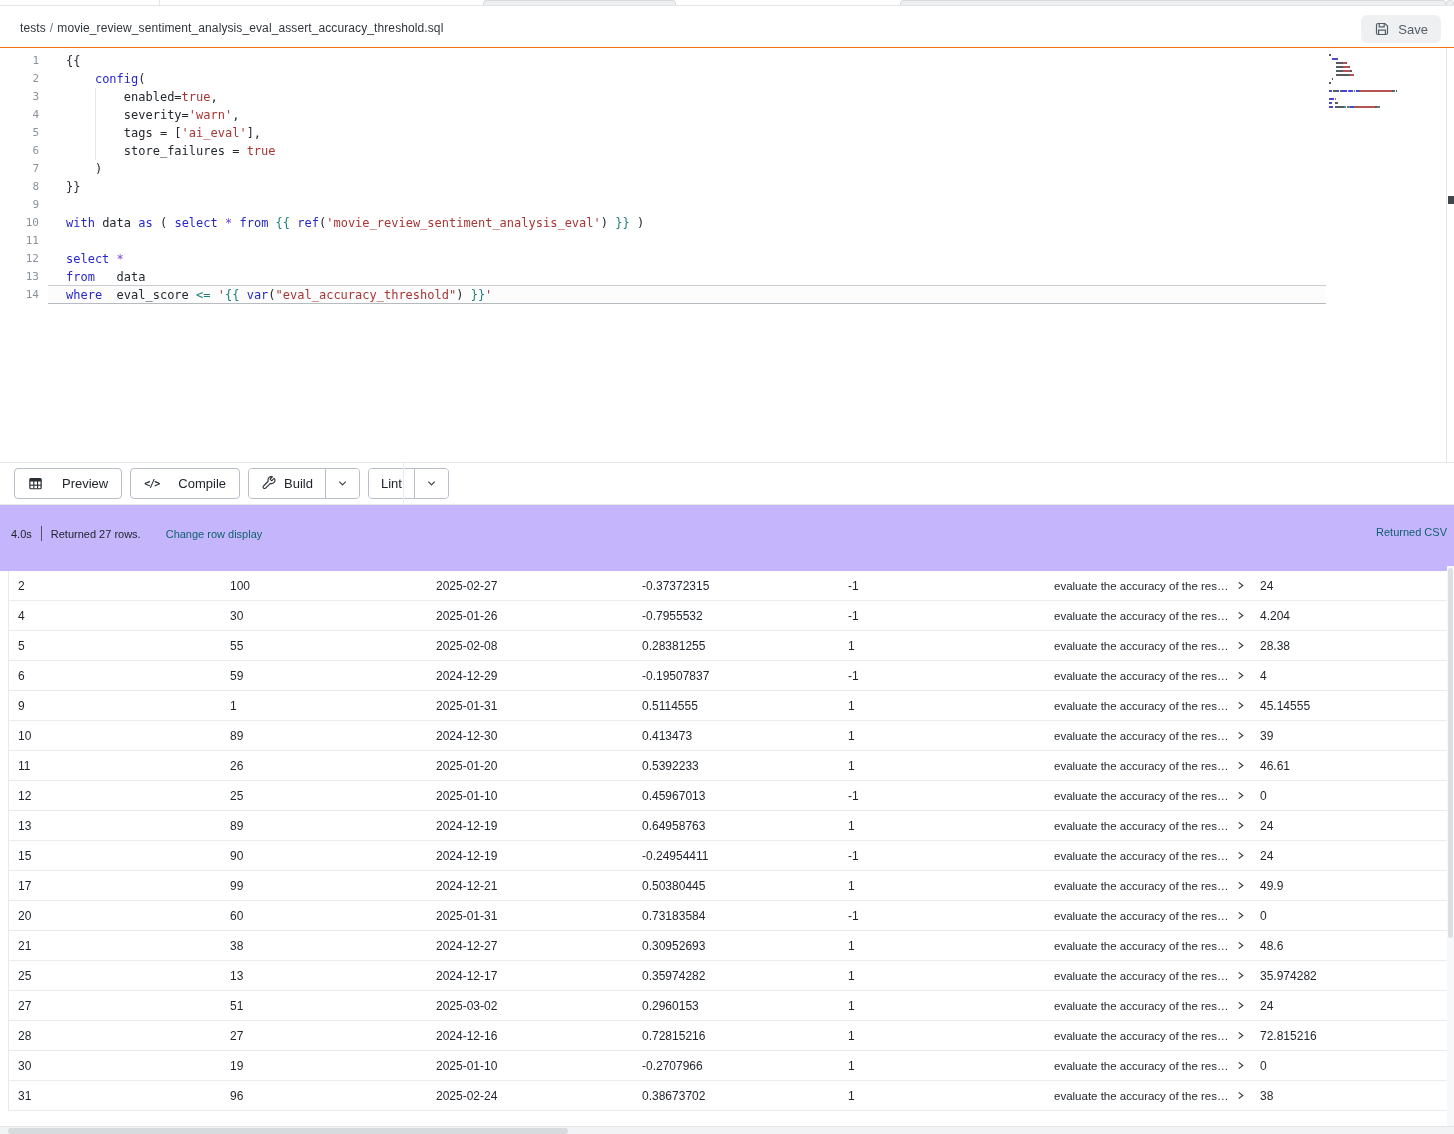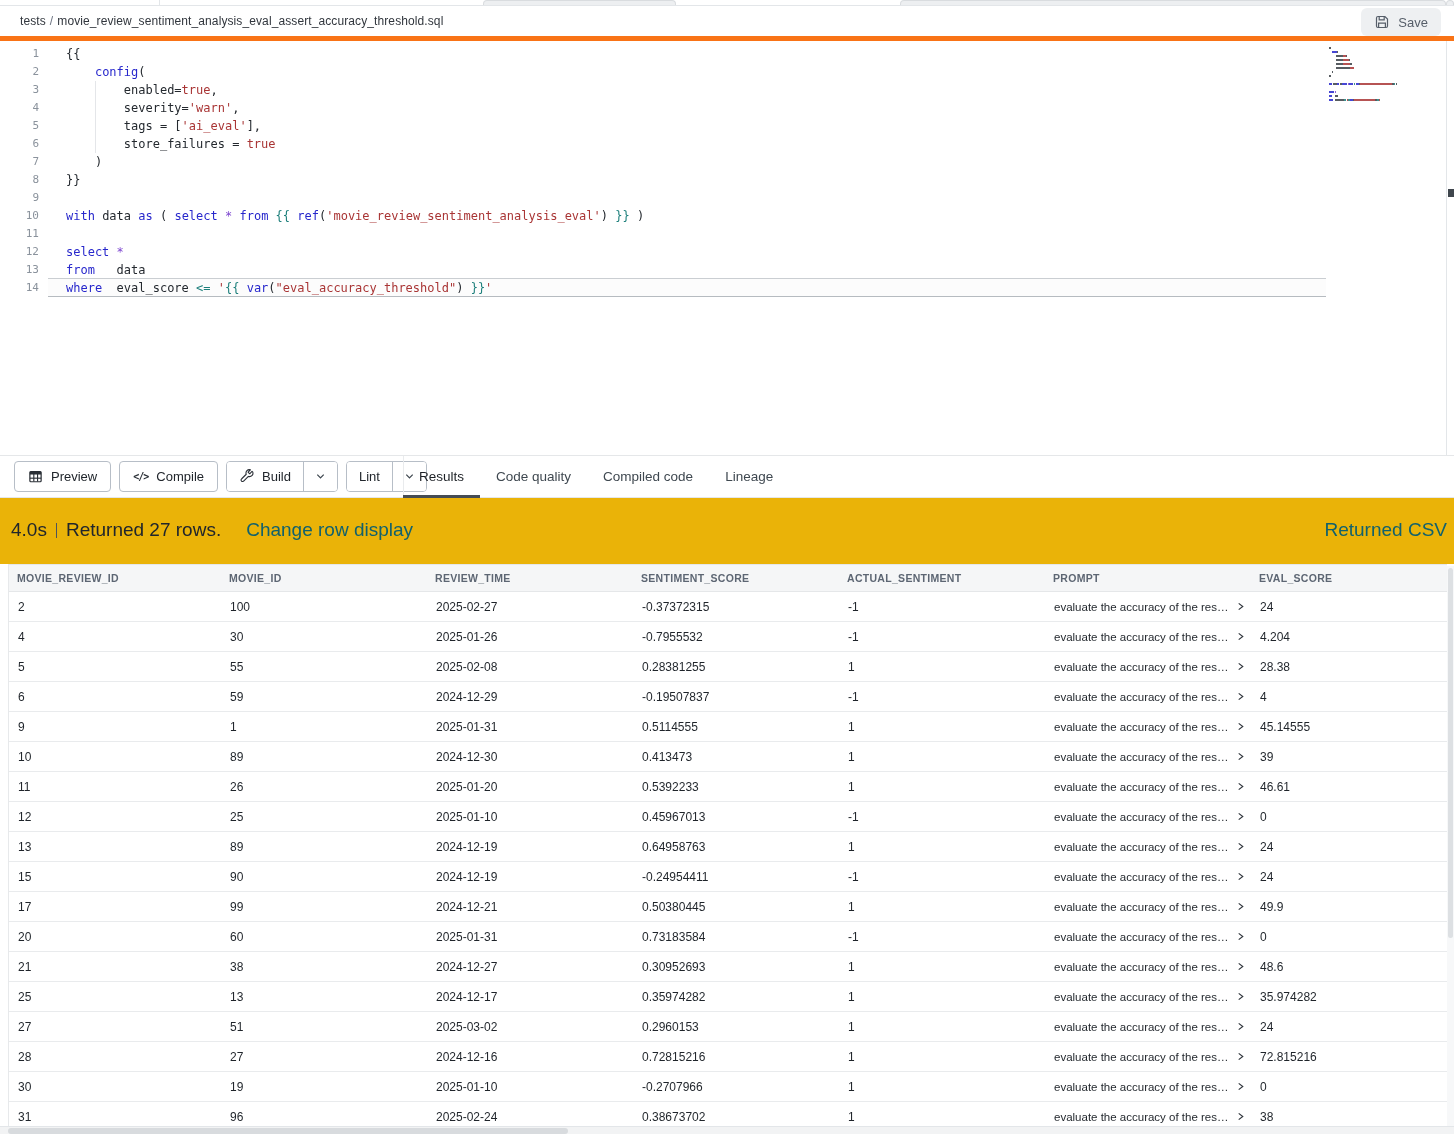--- a/index.html
+++ b/index.html
@@ -7,21 +7,21 @@
   .app {
     position:relative; width:1454px; height:1134px; overflow:hidden;
     font-family:"Liberation Sans", sans-serif; background:#fff; color:#21262c;
   }
   
   .tabstrip { position:relative; height:6px; background:#fff; border-bottom:1px solid #e3e6e9; }
   .tabstrip .seg { position:absolute; top:0; bottom:0; background:#edeff1; border:1px solid #d9dcdf; border-bottom:none; border-radius:4px 4px 0 0; }
   .tabstrip .hairline { position:absolute; top:0; bottom:0; width:1px; background:#e3e6e9; }
 
   
-  .topbar { position:relative; height:35px; border-bottom:5px solid #f97316; background:#fff; }
+  .topbar { position:relative; height:35px; border-bottom:1px solid #f97316; background:#fff;margin-top:7px; }
   .crumb { position:absolute; left:20px; top:8px; font-size:12px; color:#31363d; letter-spacing:.1px; }
   .crumb .sep { color:#6b7280; padding:0 4px; }
   .save-btn { position:absolute; right:13px; top:2px; height:28px; display:flex; align-items:center; gap:8px;
     background:#eef0f2; border:none; border-radius:6px; padding:0 13px; font-size:13px; color:#565e69; cursor:pointer;
     font-family:"Liberation Sans", sans-serif; }
 
   
   .editor { position:relative; height:414px; background:#fff; }
   .lines { position:absolute; left:0; top:4px; right:130px; }
   .line { position:relative; display:flex; height:18px; line-height:18px;
@@ -40,36 +40,36 @@
   .mm-line { display:flex; height:2px; margin-bottom:2px; }
   .mm-line span { height:2px; display:inline-block; opacity:.85; }
   .ed-scroll { position:absolute; right:0; top:0; bottom:0; width:8px; border-left:1px solid #e3e6e9; background:#fff; }
   .ed-thumb { position:absolute; left:1px; top:148px; width:6px; height:8px; background:#3f464d; }
 
   
   .toolbar { position:relative; height:43px; border-top:1px solid #e5e7e9; border-bottom:1px solid #e5e7e9;
     display:flex; align-items:center; background:#fff; }
   .btn-group { display:flex; align-items:center; gap:8px; padding-left:14px; }
   .btn, .split { border:1px solid #b7bec7; border-radius:4px; background:#fff; height:31px; }
-  .btn { display:inline-flex; align-items:center; gap:8px; padding:0 13px; font-size:13px; color:#21262c; cursor:pointer;
+  .btn { display:inline-flex; align-items:center; gap:19px; padding:0 13px; font-size:13px; color:#21262c; cursor:pointer;
     font-family:"Liberation Sans", sans-serif; }
   .split { display:inline-flex; overflow:hidden; }
   .split .main { display:inline-flex; align-items:center; gap:8px; padding:0 12px; font-size:13px; color:#21262c;
     border:none; border-right:1px solid #b7bec7; background:#fff; cursor:pointer; height:100%; font-family:"Liberation Sans", sans-serif; }
   .split .chev { display:inline-flex; align-items:center; justify-content:center; width:33px; background:#fff; border:none; cursor:pointer; }
   .code-glyph { font-family:"DejaVu Sans Mono", monospace; font-size:10px; font-weight:bold; color:#2a2f36; letter-spacing:-1px; }
   .toolbar-divider { position:absolute; left:403px; top:0; bottom:0; width:1px; background:#e9ebed; }
   .tabs { position:absolute; left:403px; top:0; bottom:0; display:flex; }
   .tab { position:relative; display:flex; align-items:center; height:100%; padding:0 16px;
     font-size:13.5px; color:#3f4850; cursor:pointer; }
   .tab.active { color:#1d2126; }
   .tab.active::after { content:""; position:absolute; left:0; right:0; bottom:-1px; height:3px; background:#454c54; }
 
   
-  .statusbar { position:relative; height:66px; background:#eab308; font-size:19px; }
+  .statusbar { position:relative; height:66px; background:#c4b5fd; font-size:11px; }
   .status-left { position:absolute; left:11px; top:21px; display:flex; align-items:center; }
   .vbar { display:inline-block; width:1px; height:15px; background:#4d545c; margin:0 9px; }
   .link { color:#11616d; cursor:pointer; }
   .change-link { margin-left:25px; }
   .download-link { position:absolute; right:7px; top:21px; }
 
   
   .results { margin:0 7px 0 8px; border-left:1px solid #e7e9eb; }
   .thead { display:flex; height:28px; align-items:center; background:#f5f6f7;
     border-top:1px solid #e5e7e9; border-bottom:1px solid #e5e7e9; }
@@ -270,56 +270,33 @@
         <button class="chev">
           <span style="display:inline-flex">
             <svg width="11" height="11" viewBox="0 0 12 12">
                 <path d="M2.5 4 L6 7.5 L9.5 4" stroke="#3f4850" stroke-width="1.4" fill="none"></path>
               </svg>
           </span>
         </button>
       </span>
     </div>
     <div class="toolbar-divider"></div>
-    <div class="tabs">
-      <div class="tab active">
-          <span>Results</span>
-        </div>
-      <div class="tab">
-          <span>Code quality</span>
-        </div>
-      <div class="tab">
-          <span>Compiled code</span>
-        </div>
-      <div class="tab">
-          <span>Lineage</span>
-        </div>
-    </div>
   </div>
 
   <div class="statusbar">
     <div class="status-left">
       <span>4.0s</span>
       <span class="vbar"></span>
       <span>Returned 27 rows.</span>
       <span class="link change-link">Change row display</span>
     </div>
     <span class="link download-link">Returned CSV</span>
   </div>
 
   <div class="results">
-    <div class="thead">
-        <div class="th">MOVIE_REVIEW_ID</div>
-        <div class="th">MOVIE_ID</div>
-        <div class="th">REVIEW_TIME</div>
-        <div class="th">SENTIMENT_SCORE</div>
-        <div class="th">ACTUAL_SENTIMENT</div>
-        <div class="th">PROMPT</div>
-        <div class="th">EVAL_SCORE</div>
-      </div>
     <div class="tbody">
         <div class="tr">
           <div class="td">2</div>
           <div class="td">100</div>
           <div class="td">2025-02-27</div>
           <div class="td">-0.37372315</div>
           <div class="td">-1</div>
           <div class="td prompt">
             <span>evaluate the accuracy of the res…</span>
             <svg width="9" height="11" viewBox="0 0 10 12">

